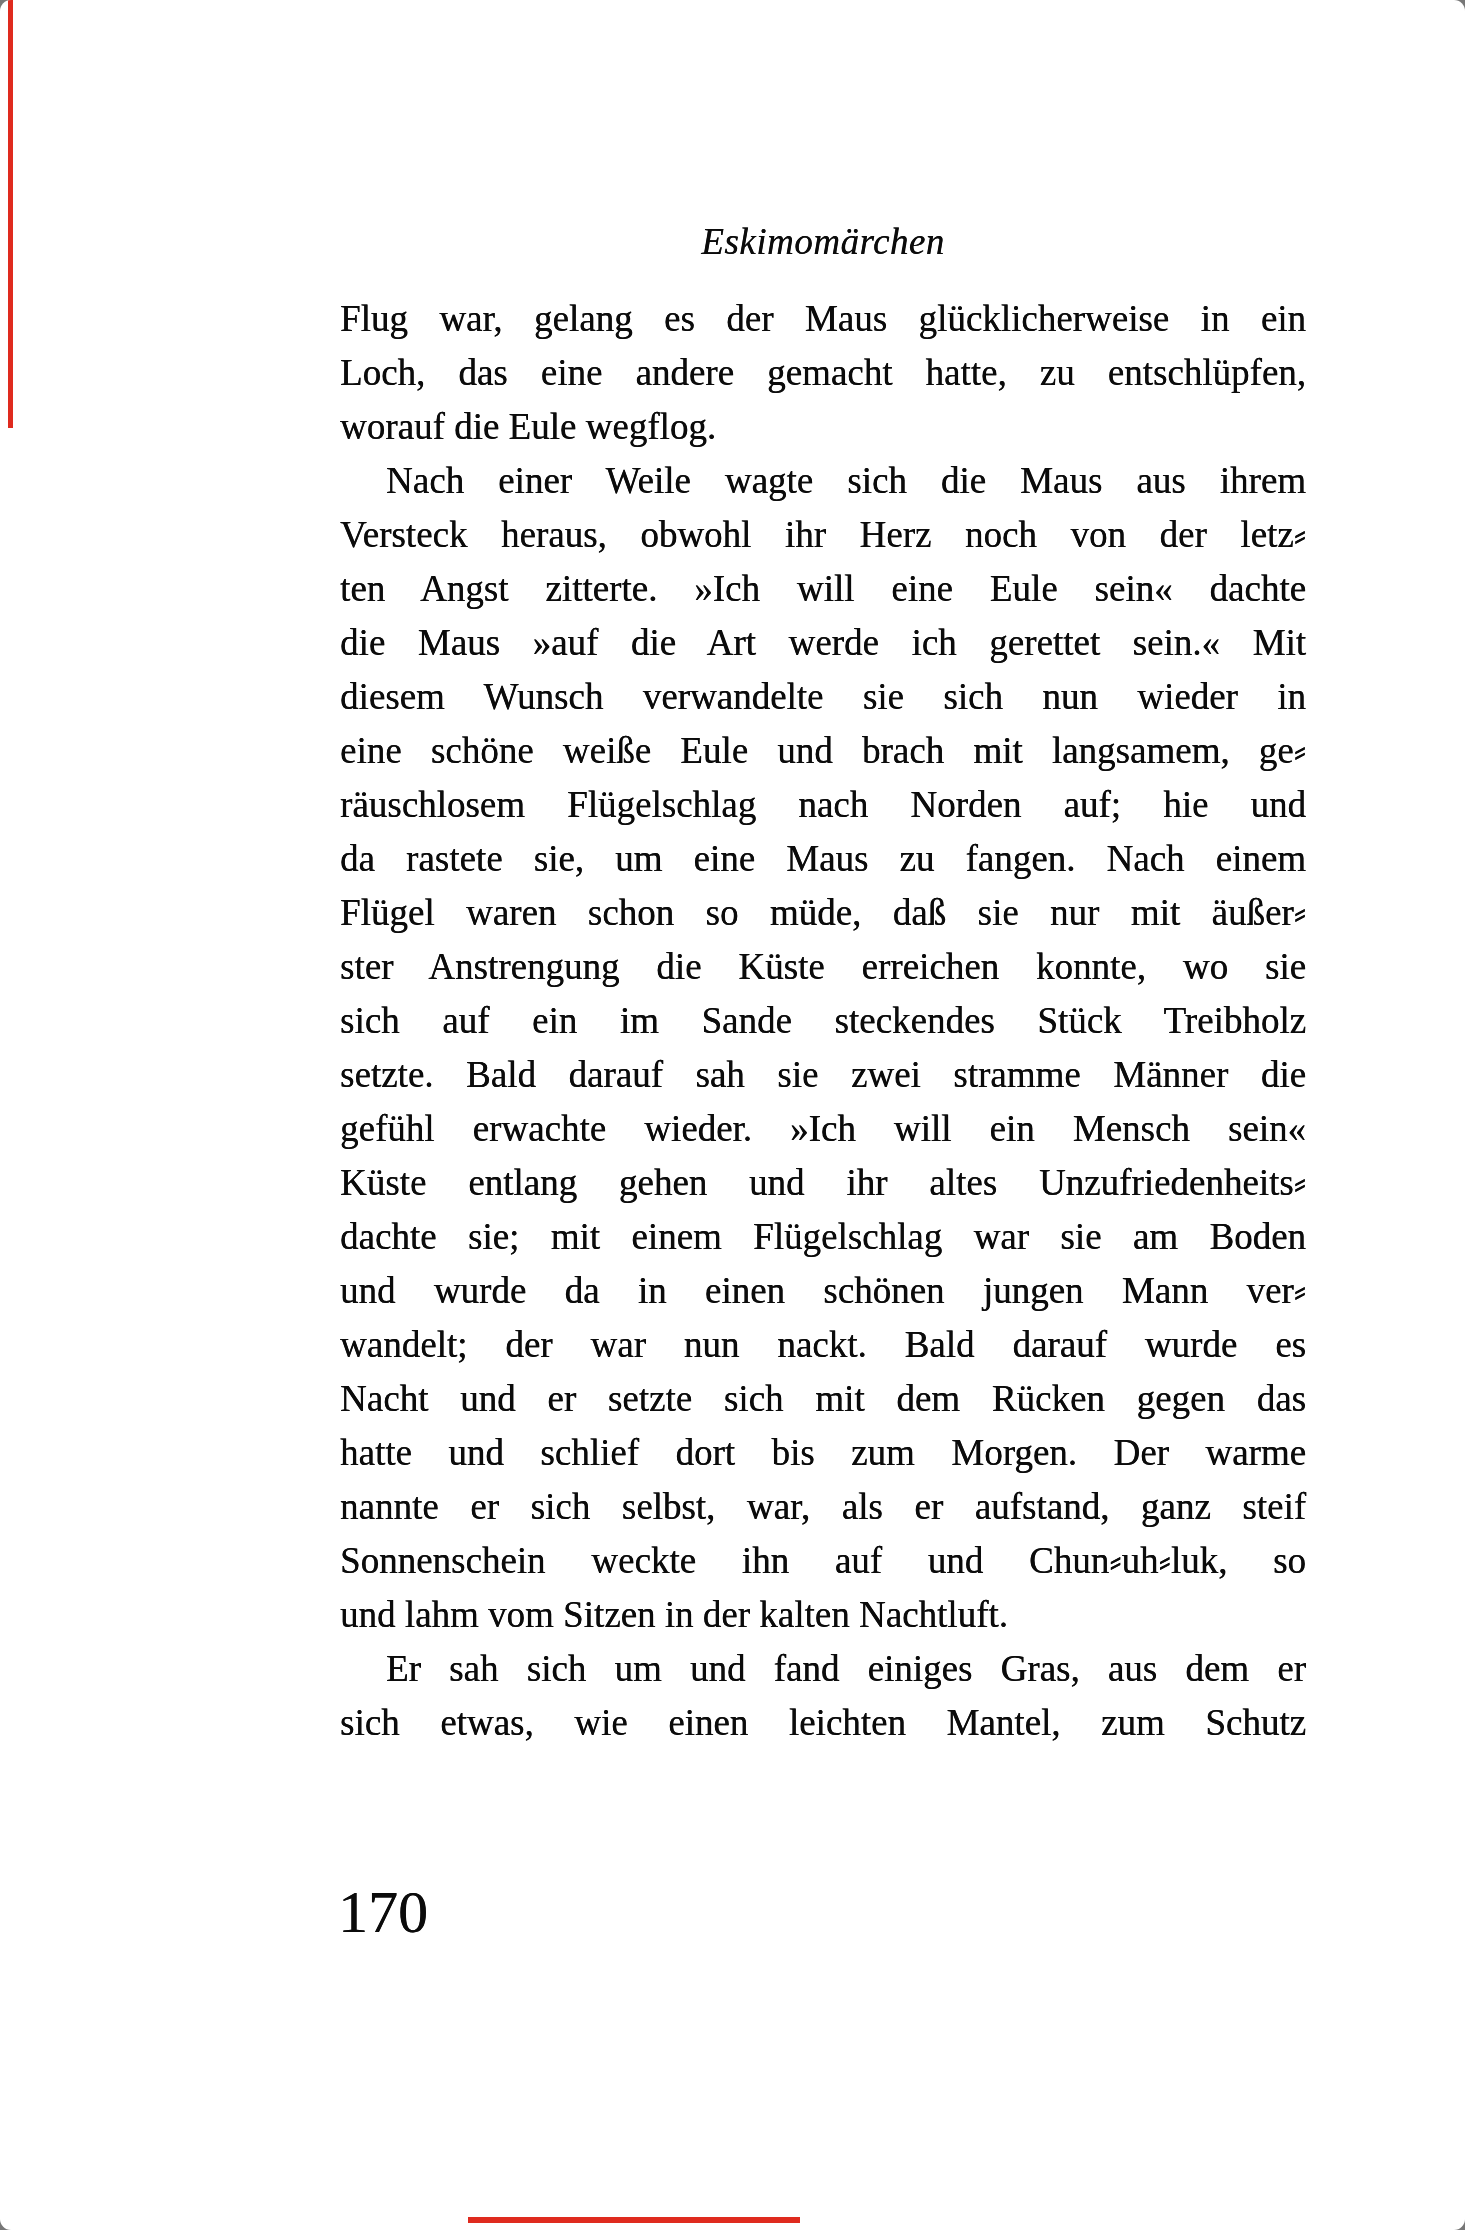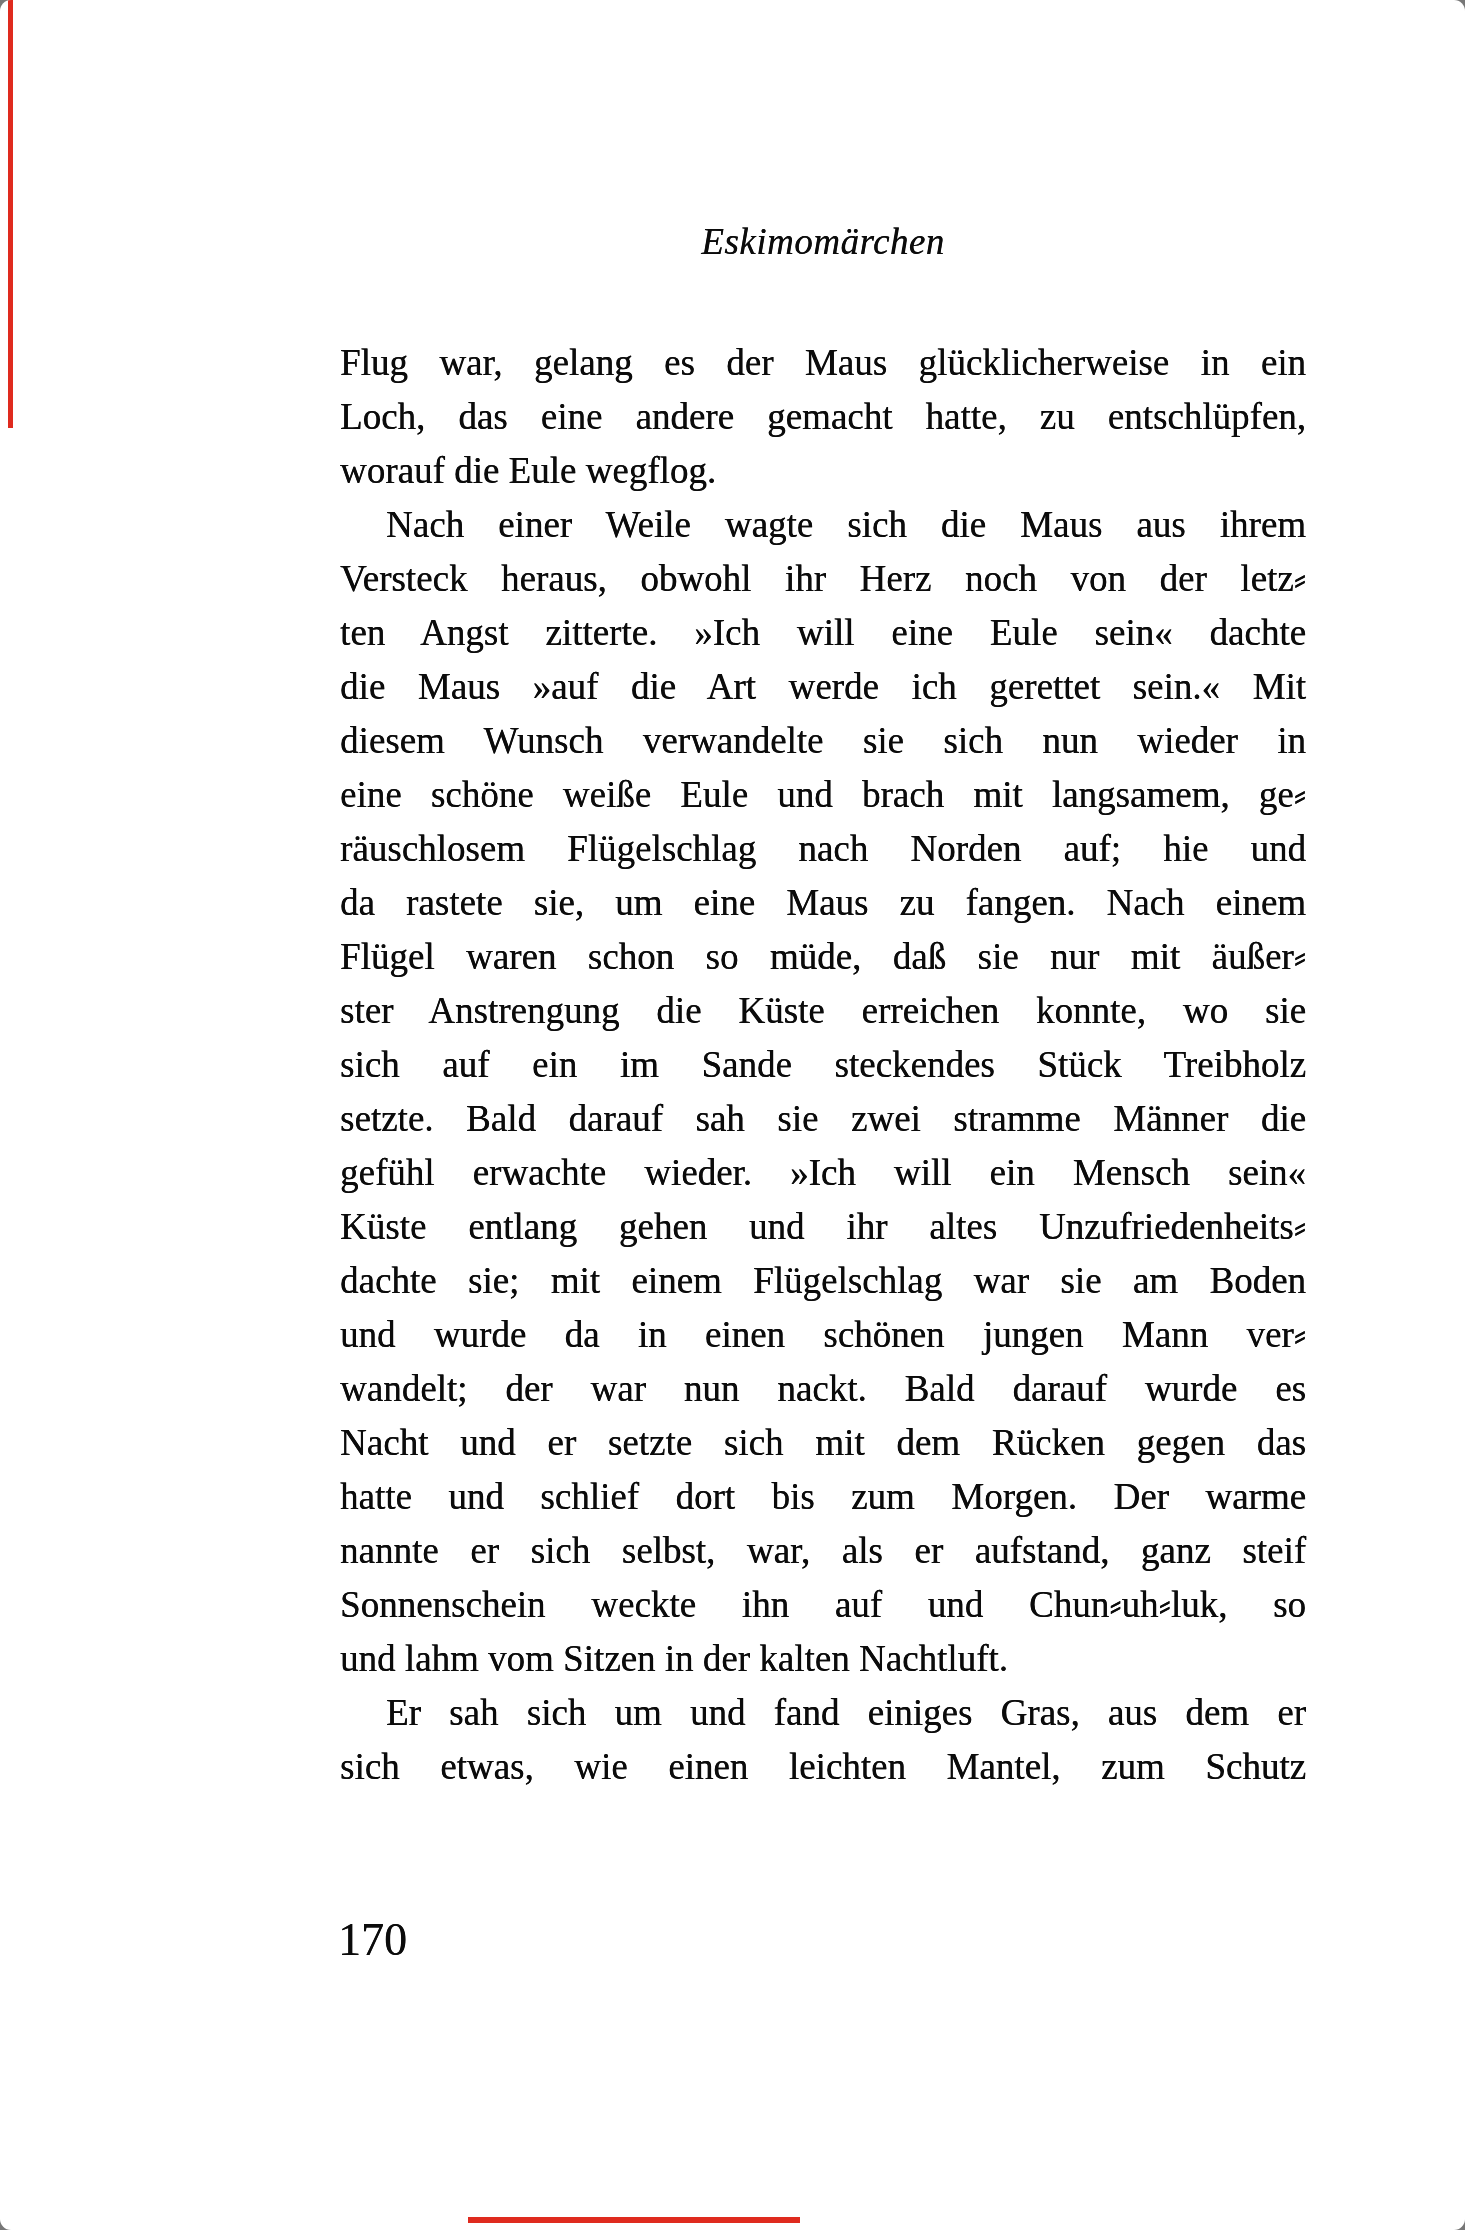--- a/index.html
+++ b/index.html
@@ -23,40 +23,38 @@
     font-size:37px;
     letter-spacing:0.5px;
     text-shadow:0.3px 0 0 currentColor;
   }
   .textblock{
     position:absolute;
     left:340px;top:292px;width:966px;
     font-size:37px;
     line-height:54px;
     text-shadow:0.35px 0 0 currentColor;
-    margin-top:44px;
   }
   .tline{
     text-align:justify;
     -moz-text-align-last:justify;
     text-align-last:justify;
     white-space:normal;
   }
   .tline.end{
     -moz-text-align-last:left;
     text-align-last:left;
   }
   .tline.ind{text-indent:46px;}
   .folio{
     position:absolute;
     left:338px;top:1886px;
-    font-size:46px;
+    font-size:60px;
     line-height:52px;
     text-shadow:0.35px 0 0 currentColor;
-    margin-top:28px;
   }
 </style>
 </head>
 <body>
 
 <div class="page">
   <div class="scan-mark mark-left"></div>
   <div class="scan-mark mark-bottom"></div>
 
   <div class="header">Eskimomärchen</div>

